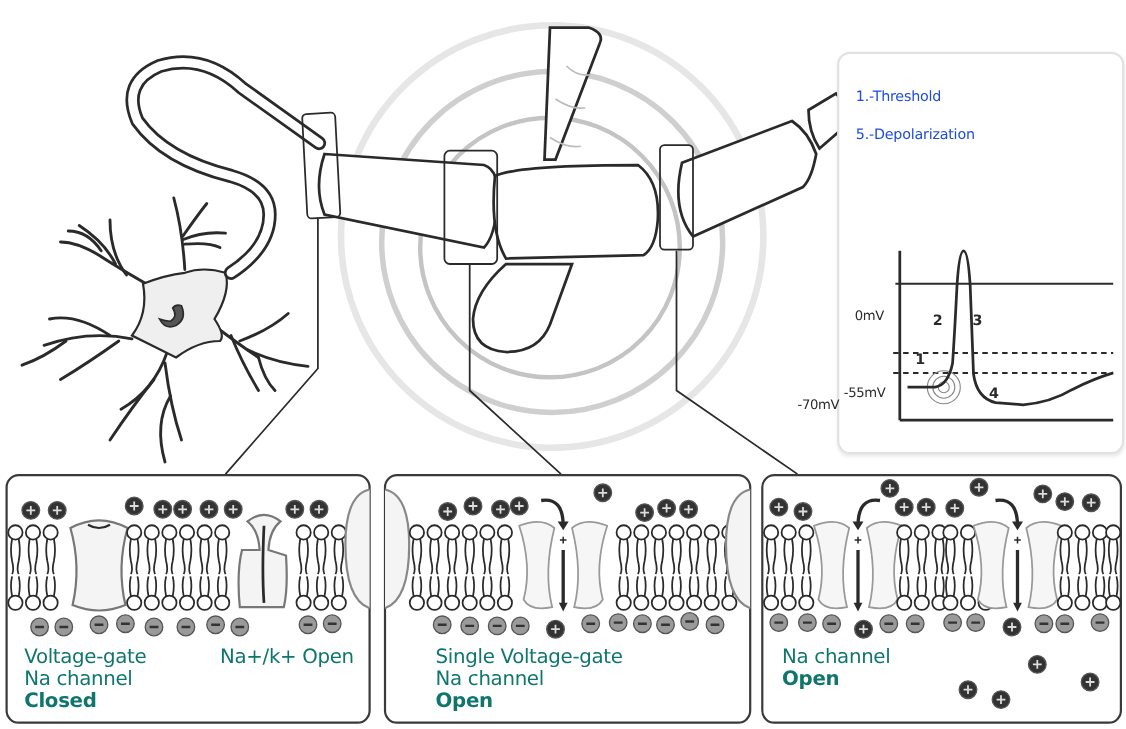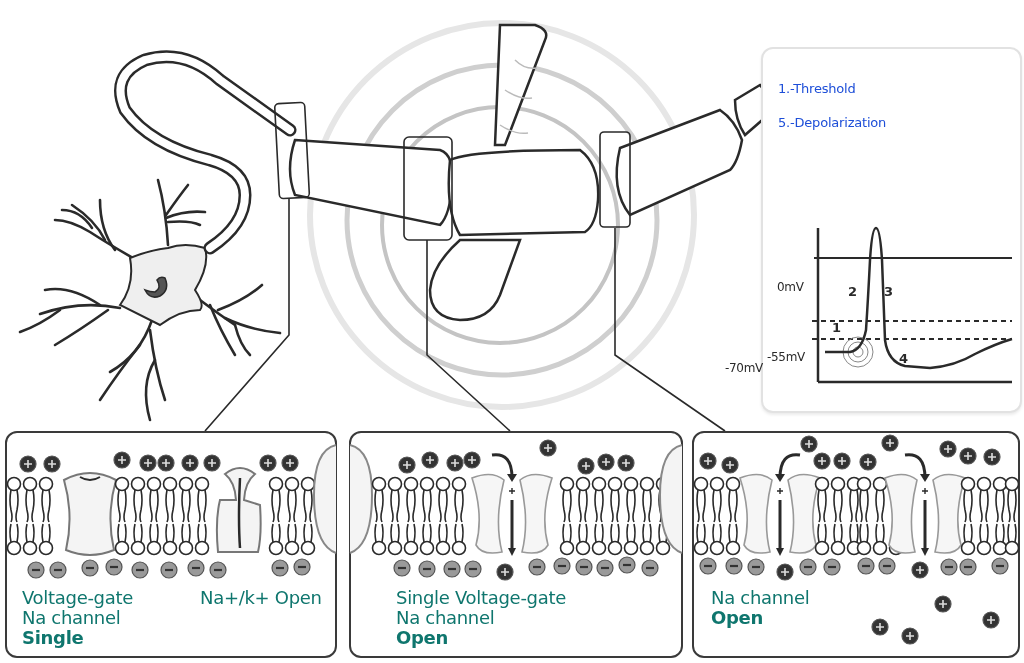--- a/index.html
+++ b/index.html
@@ -648,21 +648,21 @@
     </g>
     <g>
       <circle cx="1000" cy="566" r="8" fill="#9a9a9a" stroke="#555" stroke-width="1.2"></circle>
       <path d="M996 566 h8" stroke="#333" stroke-width="2.2"></path>
     </g>
   </svg>
 
 <div class="panel-label" style="left:22px; top:588px;">
   <div>Voltage-gate</div>
   <div>Na channel</div>
-  <div class="bold">Single</div>
+  <div class="bold">Closed</div>
 </div>
 <div class="panel-label" style="left:200px; top:588px;">Na+/k+ Open</div>
 
 <div class="panel-label" style="left:368px; top:588px;margin-left:28px;">
   <div>Single Voltage-gate</div>
   <div>Na channel</div>
   <div class="bold">Open</div>
 </div>
 
 <div class="panel-label" style="left:711px; top:588px;">

